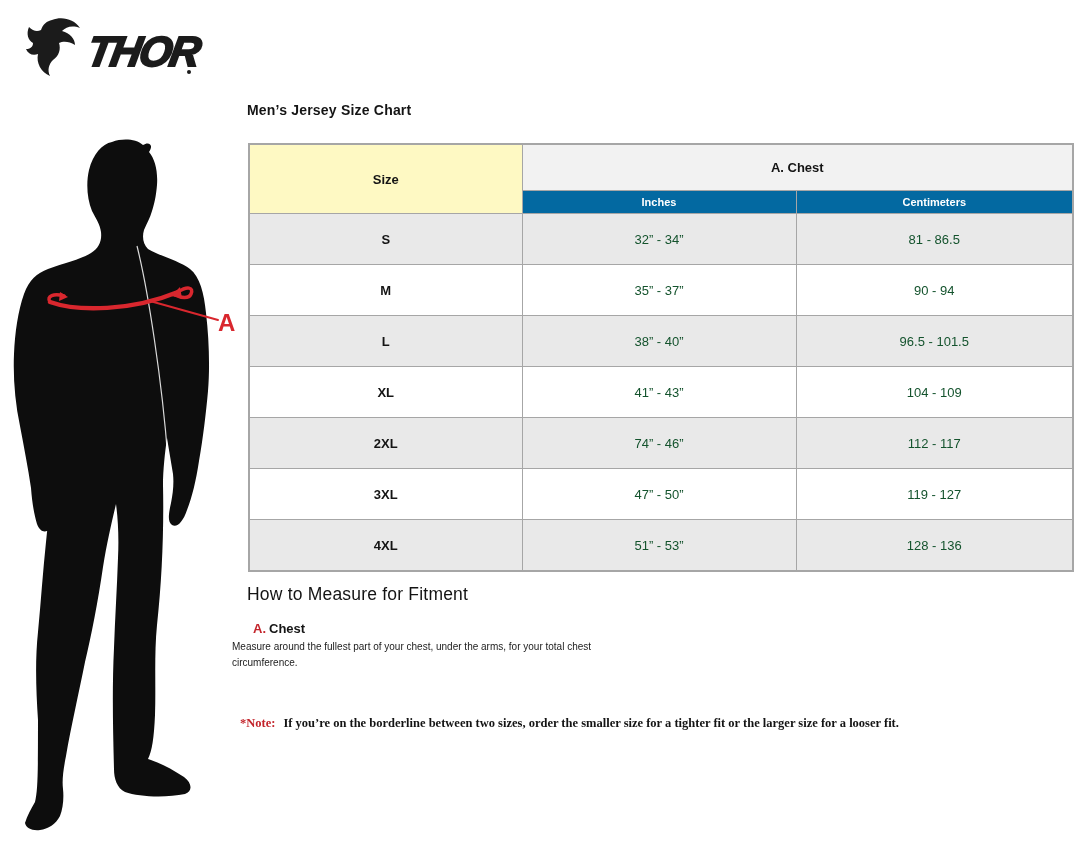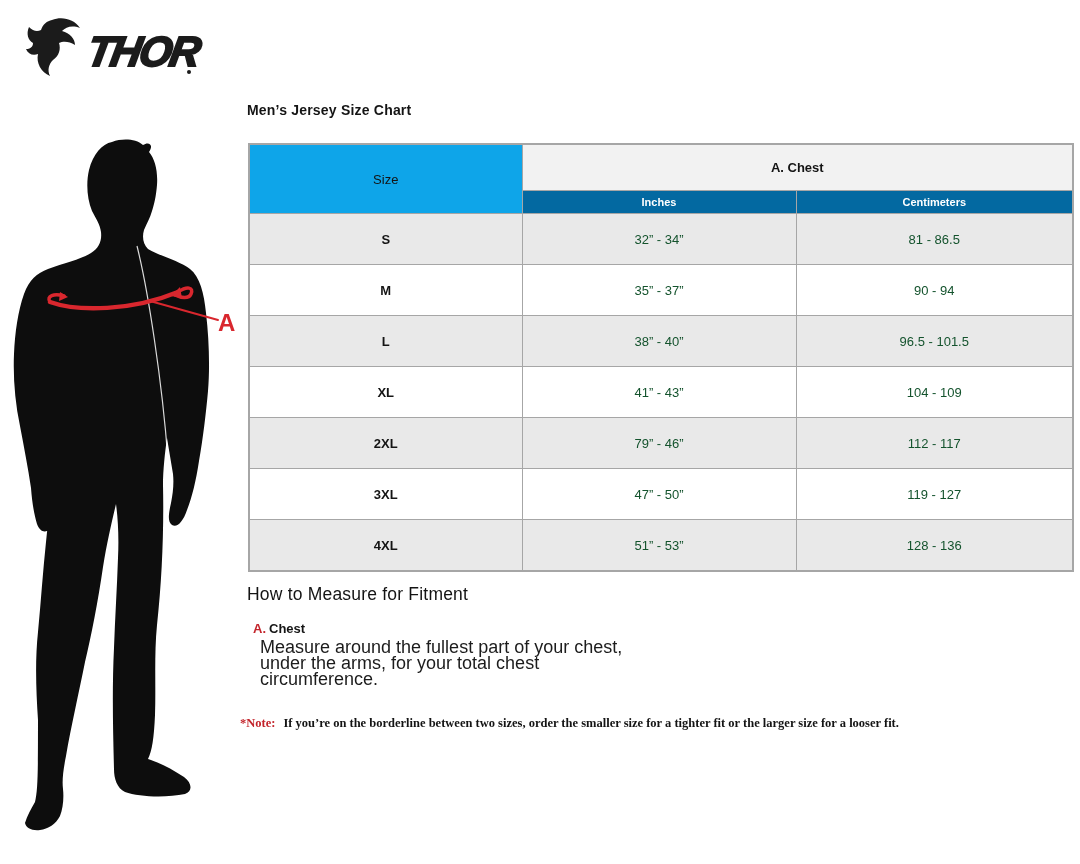--- a/index.html
+++ b/index.html
@@ -14,31 +14,31 @@
   
   .page-title{position:absolute;left:247px;top:102px;font-size:14px;font-weight:bold;color:#141414;letter-spacing:.2px;}
   .howto-title{position:absolute;left:247px;top:584px;font-size:17.5px;font-weight:normal;color:#141414;letter-spacing:.2px;}
   
   .size-table{
     position:absolute;left:248px;top:143px;width:824px;
     border-collapse:collapse;table-layout:fixed;
     border:2px solid #a6a6a6;
   }
   .size-table th,.size-table td{border:1px solid #a6a6a6;text-align:center;vertical-align:middle;}
-  .size-head{background:#0ea5e9;font-size:13px;font-weight:normal;color:#141414;margin-left:43px;}
+  .size-head{background:#fef9c3;font-size:13px;font-weight:bold;color:#141414;margin-left:43px;}
   .group-head{background:#f2f2f2;height:43px;font-size:13px;font-weight:bold;color:#141414;}
   .unit-cell{background:#0369a1;color:#ffffff;height:22px;font-size:11px;font-weight:bold;padding:0;}
   .size-table tbody td{height:48px;font-size:13px;}
   .cell-size{font-weight:bold;color:#141414;}
   .cell-val{color:#14532d;}
   tr.alt td{background:#e9e9e9;}
   
   .measure-label{position:absolute;left:253px;top:621px;font-size:13px;font-weight:bold;color:#141414;}
   .measure-label .letter{color:#c3242b;margin-right:3px;}
-  .measure-desc{position:absolute;left:260px;top:639px;width:392px;font-size:18px;line-height:16px;color:#1c1c1c;}
+  .measure-desc{position:absolute;left:232px;top:639px;width:392px;font-size:10px;line-height:16px;color:#1c1c1c;}
   
   .note{position:absolute;left:240px;top:716px;font-size:12.5px;font-weight:bold;color:#141414;white-space:nowrap;font-family:Liberation Serif, serif;}
   .note .prefix{color:#c3242b;margin-right:8px;}
 </style>
 </head>
 <body>
 
 <svg class="logo" viewBox="0 0 180 66" aria-hidden="true">
   <g fill="#1b1b1b">
     <path d="M28 4 C 38 0, 50 3, 56 12 C 48 9, 42 11, 38 15 C 46 17, 51 23, 51 29
@@ -129,21 +129,21 @@
       <td class="cell-val">38” - 40”</td>
       <td class="cell-val">96.5 - 101.5</td>
     </tr>
     <tr>
       <td class="cell-size">XL</td>
       <td class="cell-val">41” - 43”</td>
       <td class="cell-val">104 - 109</td>
     </tr>
     <tr class="alt">
       <td class="cell-size">2XL</td>
-      <td class="cell-val">79” - 46”</td>
+      <td class="cell-val">74” - 46”</td>
       <td class="cell-val">112 - 117</td>
     </tr>
     <tr>
       <td class="cell-size">3XL</td>
       <td class="cell-val">47” - 50”</td>
       <td class="cell-val">119 - 127</td>
     </tr>
     <tr class="alt">
       <td class="cell-size">4XL</td>
       <td class="cell-val">51” - 53”</td>

